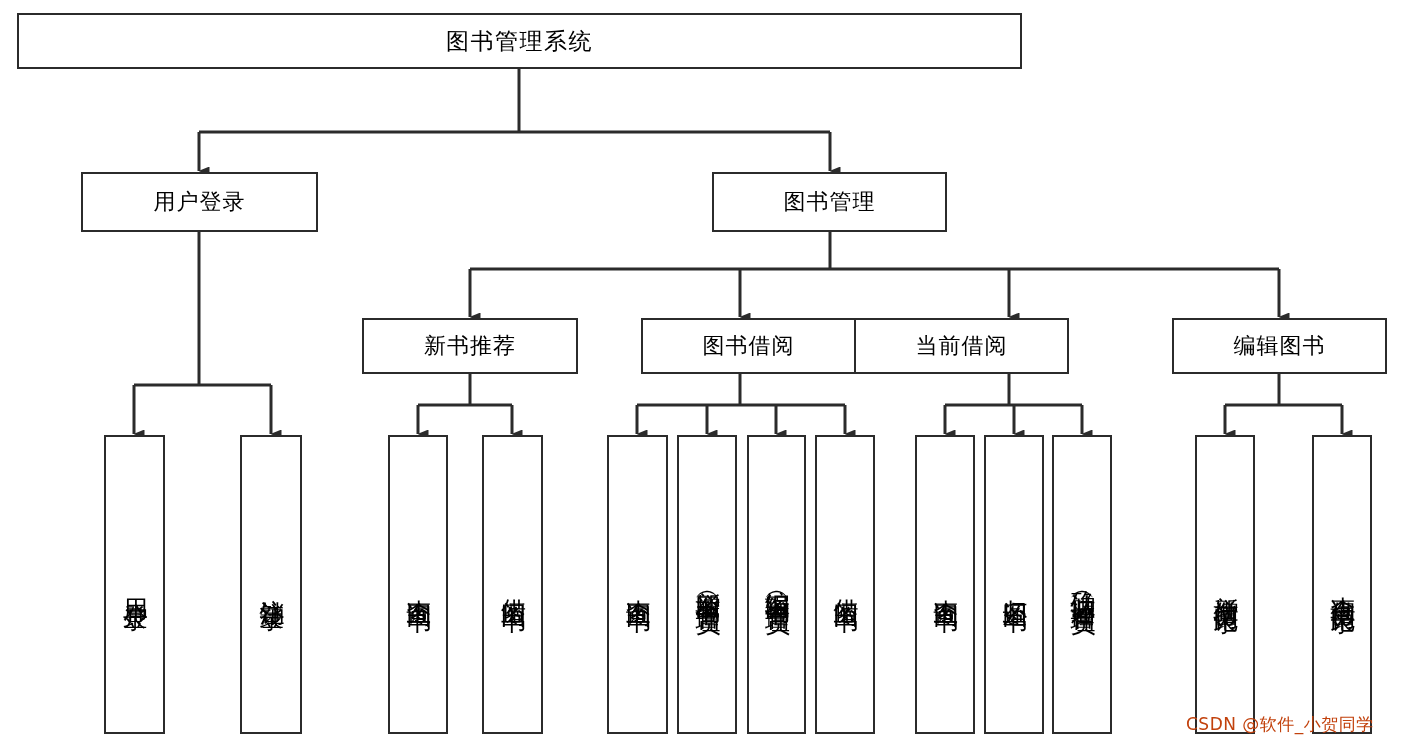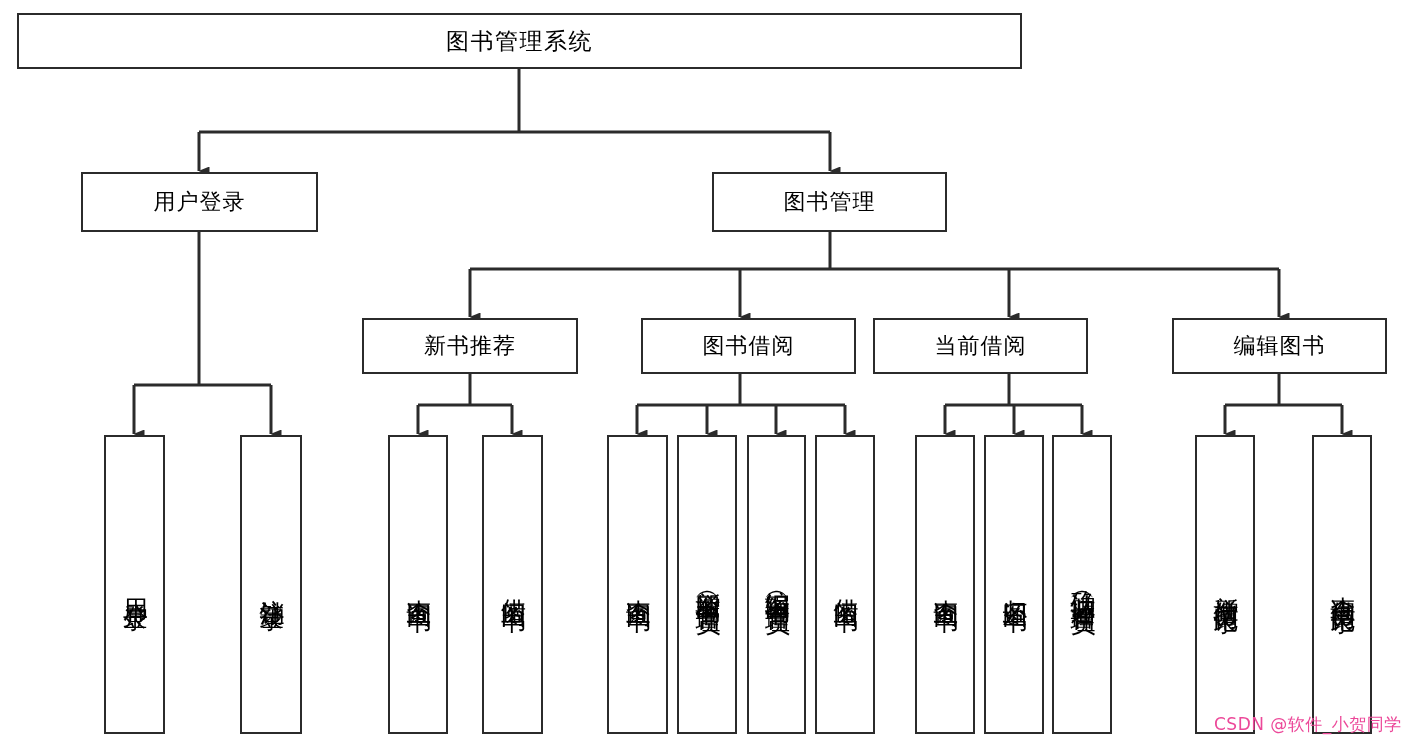--- a/index.html
+++ b/index.html
@@ -58,25 +58,24 @@
     writing-mode: vertical-rl;
     text-orientation: upright;
     display: block;
     white-space: nowrap;
   }
   .watermark {
     position: absolute;
     left: 1186px;
     top: 713px;
     font-size: 17px;
-    color: #ec4899;
+    color: #c2410c;
     white-space: nowrap;
     letter-spacing: 0.5px;
     font-family: "DejaVu Sans", "Liberation Sans", sans-serif;
-    margin-left: 28px;
   }
 </style>
 </head>
 <body>
 
 <div id="canvas">
 
   <svg class="wires" viewBox="0 0 1405 747" xmlns="http://www.w3.org/2000/svg">
     <defs>
       <marker id="arrow" markerWidth="9" markerHeight="11" refX="4.5" refY="10.5" orient="auto" markerUnits="userSpaceOnUse">
@@ -137,21 +136,21 @@
   <div class="node h" style="left:362px; top:318px; width:216px; height:56px;">
     <span>新书推荐</span>
   </div>
 
   <div class="node h" style="left:712px; top:172px; width:235px; height:60px;">
     <span>图书管理</span>
   </div>
   <div class="node h" style="left:633px; top:318px; width:215px; height:56px;margin-left:8px;">
     <span>图书借阅</span>
   </div>
-  <div class="node h" style="left:873px; top:318px; width:215px; height:56px;">
+  <div class="node h" style="left:854px; top:318px; width:215px; height:56px;">
     <span>当前借阅</span>
   </div>
   <div class="node h" style="left:1172px; top:318px; width:215px; height:56px;">
     <span>编辑图书</span>
   </div>
 
   <div class="node v" style="left:104px; top:435px; width:61px; height:299px;">
     <span class="vtext">用户登录</span>
   </div>
   <div class="node v" style="left:240px; top:435px; width:62px; height:299px;">

